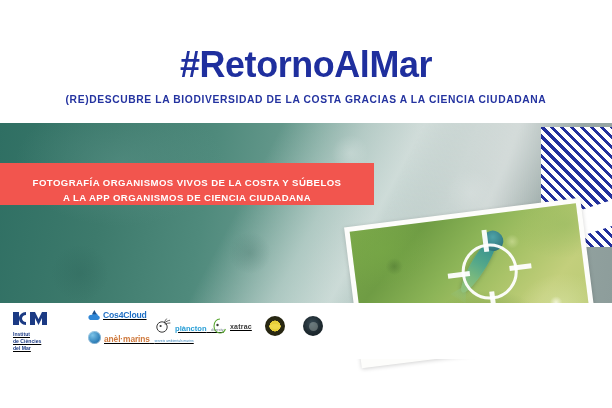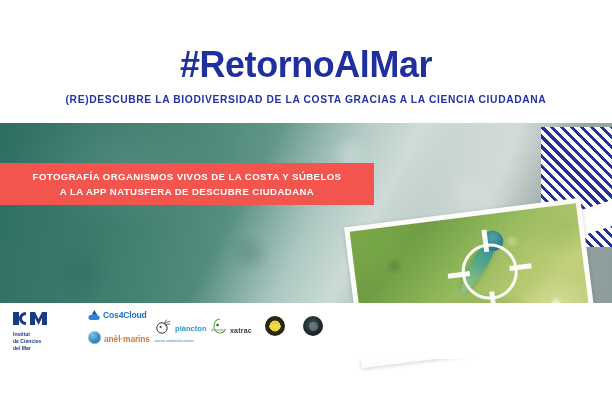--- a/index.html
+++ b/index.html
@@ -110,21 +110,21 @@
     position: absolute;
     left: 0;
     top: 163px;
     width: 374px;
     height: 42px;
     background: #f2554e;
     z-index: 4;
     display: flex;
     flex-direction: column;
     align-items: center;
-    justify-content: center;
+    justify-content: flex-end;
   }
   .cta-line {
     color: #ffffff;
     font-family: "Liberation Sans", sans-serif;
     font-size: 9.6px;
     font-weight: bold;
     letter-spacing: 0.42px;
     line-height: 15px;
     white-space: nowrap;
     text-align: center;
@@ -301,21 +301,22 @@
     left: 0;
     top: 303px;
     width: 612px;
     height: 56px;
     z-index: 7;
     background: #ffffff;
   }
   .logo {
     position: absolute;
     display: flex;
-    align-items: flex-end;
+    align-items: center;
+    text-decoration: underline;
   }
 
   
   .logo-icm { left: 13px; top: 8px; width: 70px; }
   .icm-mark {
     font-family: "Liberation Serif", serif;
     font-size: 15px;
     font-weight: bold;
     color: #1b3a84;
     letter-spacing: -1px;
@@ -440,21 +441,21 @@
   <div class="stripes"></div>
   <div class="stripes-notch"></div>
 
   <div class="header">
     <div class="title">#RetornoAlMar</div>
     <div class="subtitle">(RE)DESCUBRE LA BIODIVERSIDAD DE LA COSTA GRACIAS A LA CIENCIA CIUDADANA</div>
   </div>
 
   <div class="cta-banner">
     <div class="cta-line">FOTOGRAFÍA ORGANISMOS VIVOS DE LA COSTA Y SÚBELOS</div>
-    <div class="cta-line">A LA APP NATUSFERA DE DESCUBRE CIUDADANA</div>
+    <div class="cta-line">A LA APP ORGANISMOS DE CIENCIA CIUDADANA</div>
   </div>
 
 
   <div class="polaroid-wrap">
     <div class="polaroid">
       <div class="polaroid-photo">
         <div class="speckle"></div>
 
         <div class="fish">
           <div class="fish-body"></div>

